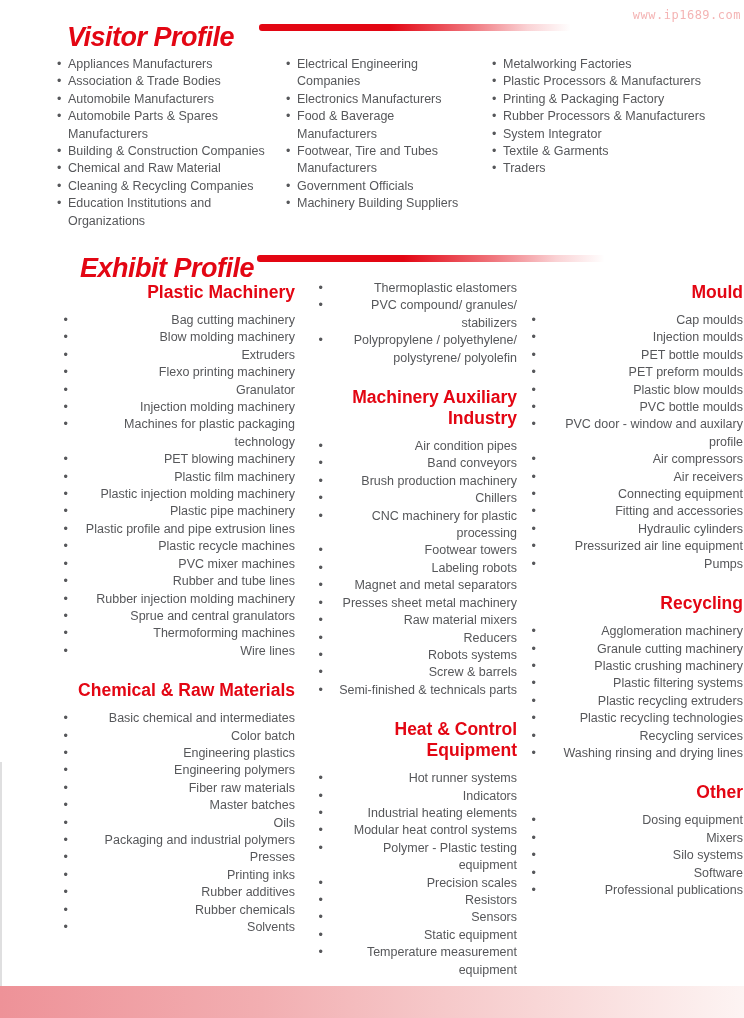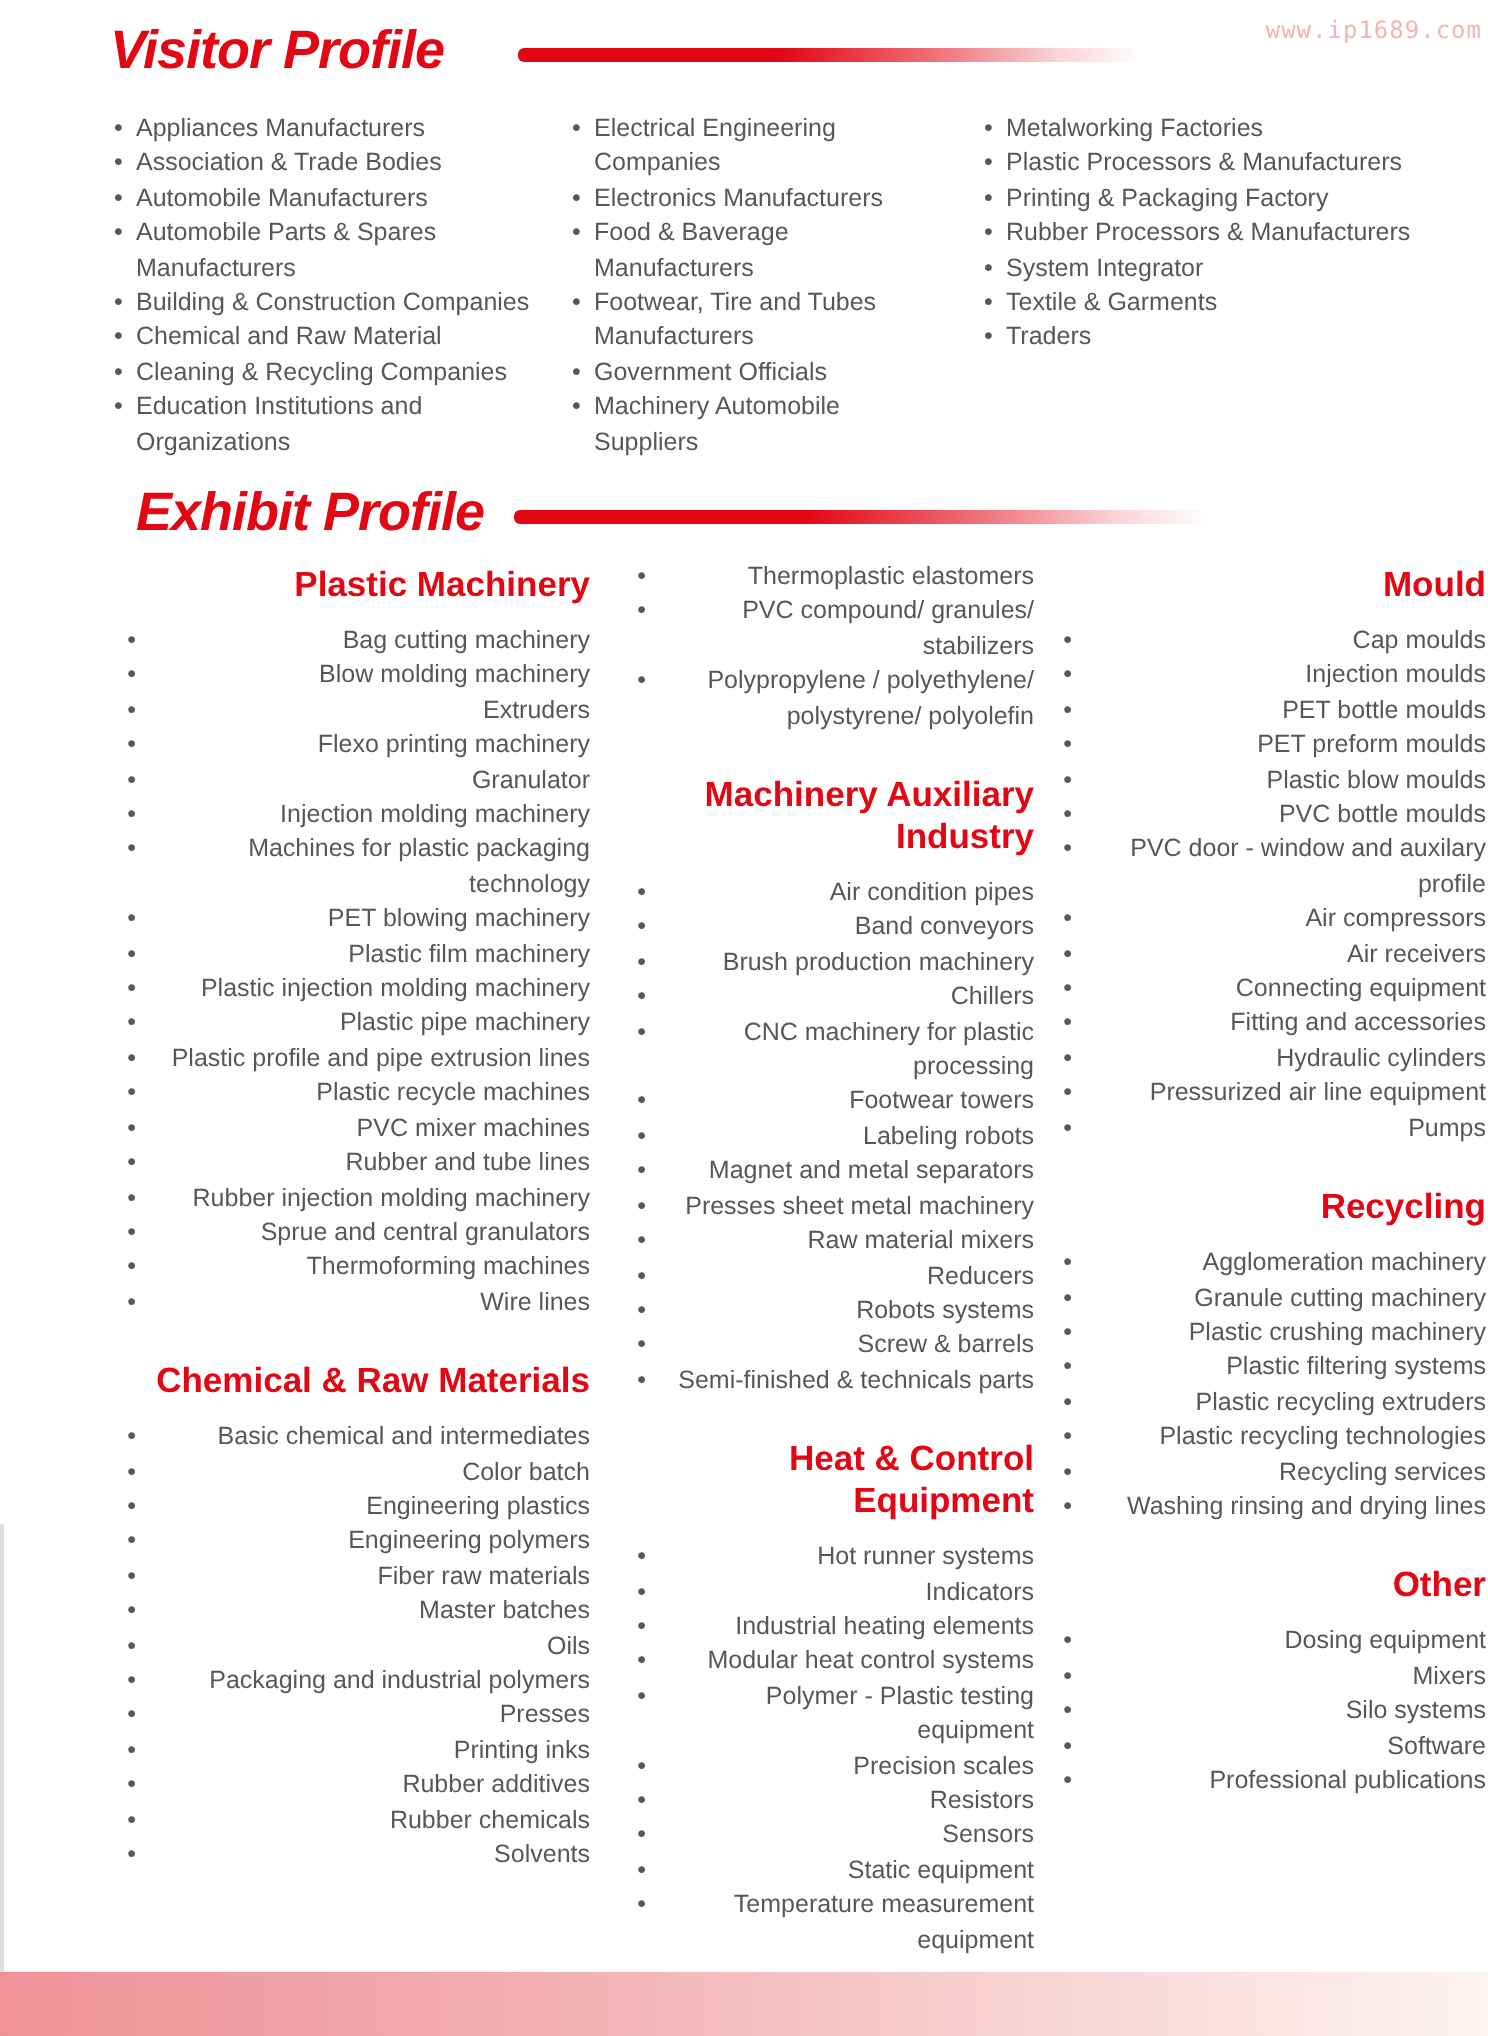--- a/index.html
+++ b/index.html
@@ -6,21 +6,21 @@
   .page{
     position:relative;width:744px;height:1018px;background:#ffffff;overflow:hidden;
     font-family:"Liberation Sans",sans-serif;-webkit-font-smoothing:antialiased;
   }
   .watermark{
     position:absolute;top:8px;right:3px;
     font-family:"DejaVu Sans Mono",monospace;font-size:12px;letter-spacing:.5px;
     color:#f4b4b4;
   }
   .big-title{
-    position:absolute;margin:0;
+    position:absolute;margin:12px;
     font-style:italic;font-weight:bold;font-size:27px;letter-spacing:-.5px;
     color:#e30613;white-space:nowrap;
   }
   #visitor-title{left:55px;top:10px;}
   #exhibit-title{left:68px;top:241px;}
   .rule{
     position:absolute;height:7px;border-radius:3px;
     background:linear-gradient(to right,#e30613 0%,#e30613 42%,rgba(227,6,19,.55) 68%,rgba(227,6,19,.18) 86%,rgba(227,6,19,0) 100%);
   }
   #visitor-rule{left:259px;top:24px;width:312px;}
@@ -114,21 +114,21 @@
       <li>
         <span class="b">•</span>
         <span class="t">Footwear, Tire and Tubes Manufacturers</span>
       </li>
       <li>
         <span class="b">•</span>
         <span class="t">Government Officials</span>
       </li>
       <li>
         <span class="b">•</span>
-        <span class="t">Machinery Automobile Suppliers</span>
+        <span class="t">Machinery Building Suppliers</span>
       </li>
     </ul>
   <ul class="list vcol" id="vcol3">
       <li>
         <span class="b">•</span>
         <span class="t">Metalworking Factories</span>
       </li>
       <li>
         <span class="b">•</span>
         <span class="t">Plastic Processors &amp; Manufacturers</span>

